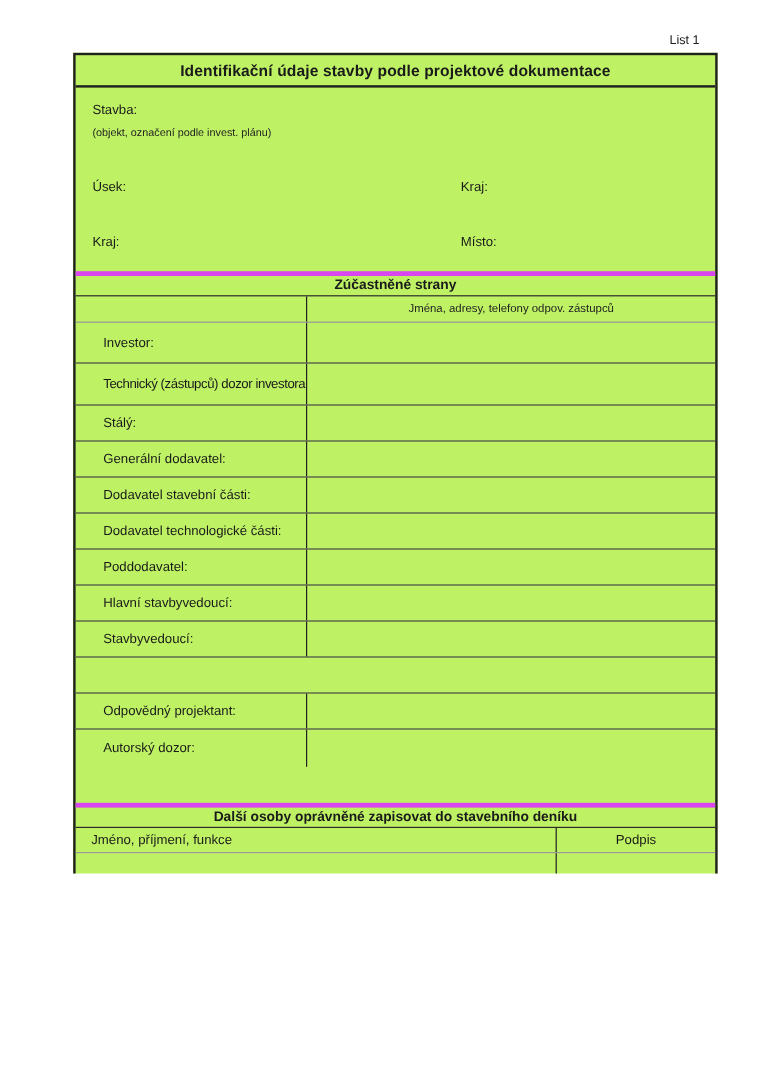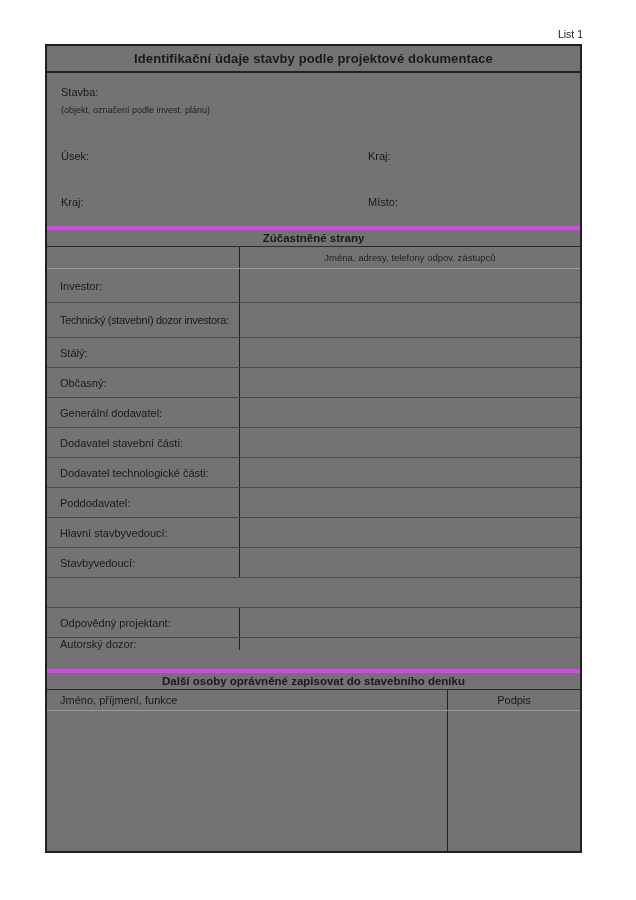--- a/index.html
+++ b/index.html
@@ -5,42 +5,42 @@
   html,body{margin:0;padding:0;}
   body{
     background:#ffffff;
     font-family:"Liberation Sans", sans-serif;
     color:#1a1a1a;
     -webkit-font-smoothing:antialiased;
   }
   #page{
     position:relative;
     width:636px;
-    height:900px;
+    height:728px;
     background:#ffffff;
     overflow:hidden;
   }
   .list-label{
     position:absolute;
     top:28px;
     right:53px;
     font-size:10.5px;
     color:#222;
   }
   .form-box{
     position:absolute;
-    left:45px;
+    left:61px;
     top:44px;
     width:537px;
     height:809px;
     border:2px solid #202020;
     box-sizing:border-box;
     display:flex;
     flex-direction:column;
-    background:#737373;
+    background:#bef264;
   }
   .form-box *{box-sizing:border-box;}
 
   .title-row{
     height:27px;
     flex:none;
     border-bottom:2px solid #202020;
     display:flex;
     align-items:center;
     justify-content:center;
@@ -107,28 +107,28 @@
     color:#222;
   }
   .p-row{
     flex:none;
     display:flex;
     border-bottom:1px solid #4a4a4a;
   }
   .p-row.rh{height:30px;}
   .p-row.rh-a{height:34px;}
   .p-row.rh-b{height:35px;}
-  .p-row.rh-last{height:31px;border-bottom:none;flex-direction:column;}
+  .p-row.rh-last{height:31px;border-bottom:none;}
   .p-label{
     width:193px;
     flex:none;
     border-right:1px solid #202020;
     display:flex;
     align-items:center;
-    padding-left:13px;
+    padding-left:23px;
     font-size:11px;
     white-space:nowrap;
     overflow:hidden;
   }
   .p-label.tight{letter-spacing:-0.35px;}
   .p-value{flex:1;}
 
   .names-head{
     height:21px;
     flex:none;
@@ -203,29 +203,25 @@
       <div class="p-head">
         <div class="p-head-left"></div>
         <div class="p-head-right">Jména, adresy, telefony odpov. zástupců</div>
       </div>
 
       <div class="p-row rh-a">
         <div class="p-label">Investor:</div>
         <div class="p-value"></div>
       </div>
       <div class="p-row rh-b">
-        <div class="p-label tight">Technický (stavební) dozor investora:</div>
+        <div class="p-label tight">Technický (zástupců) dozor investora:</div>
         <div class="p-value"></div>
       </div>
       <div class="p-row rh">
         <div class="p-label">Stálý:</div>
-        <div class="p-value"></div>
-      </div>
-      <div class="p-row rh">
-        <div class="p-label">Občasný:</div>
         <div class="p-value"></div>
       </div>
       <div class="p-row rh">
         <div class="p-label">Generální dodavatel:</div>
         <div class="p-value"></div>
       </div>
       <div class="p-row rh">
         <div class="p-label">Dodavatel stavební části:</div>
         <div class="p-value"></div>
       </div>

